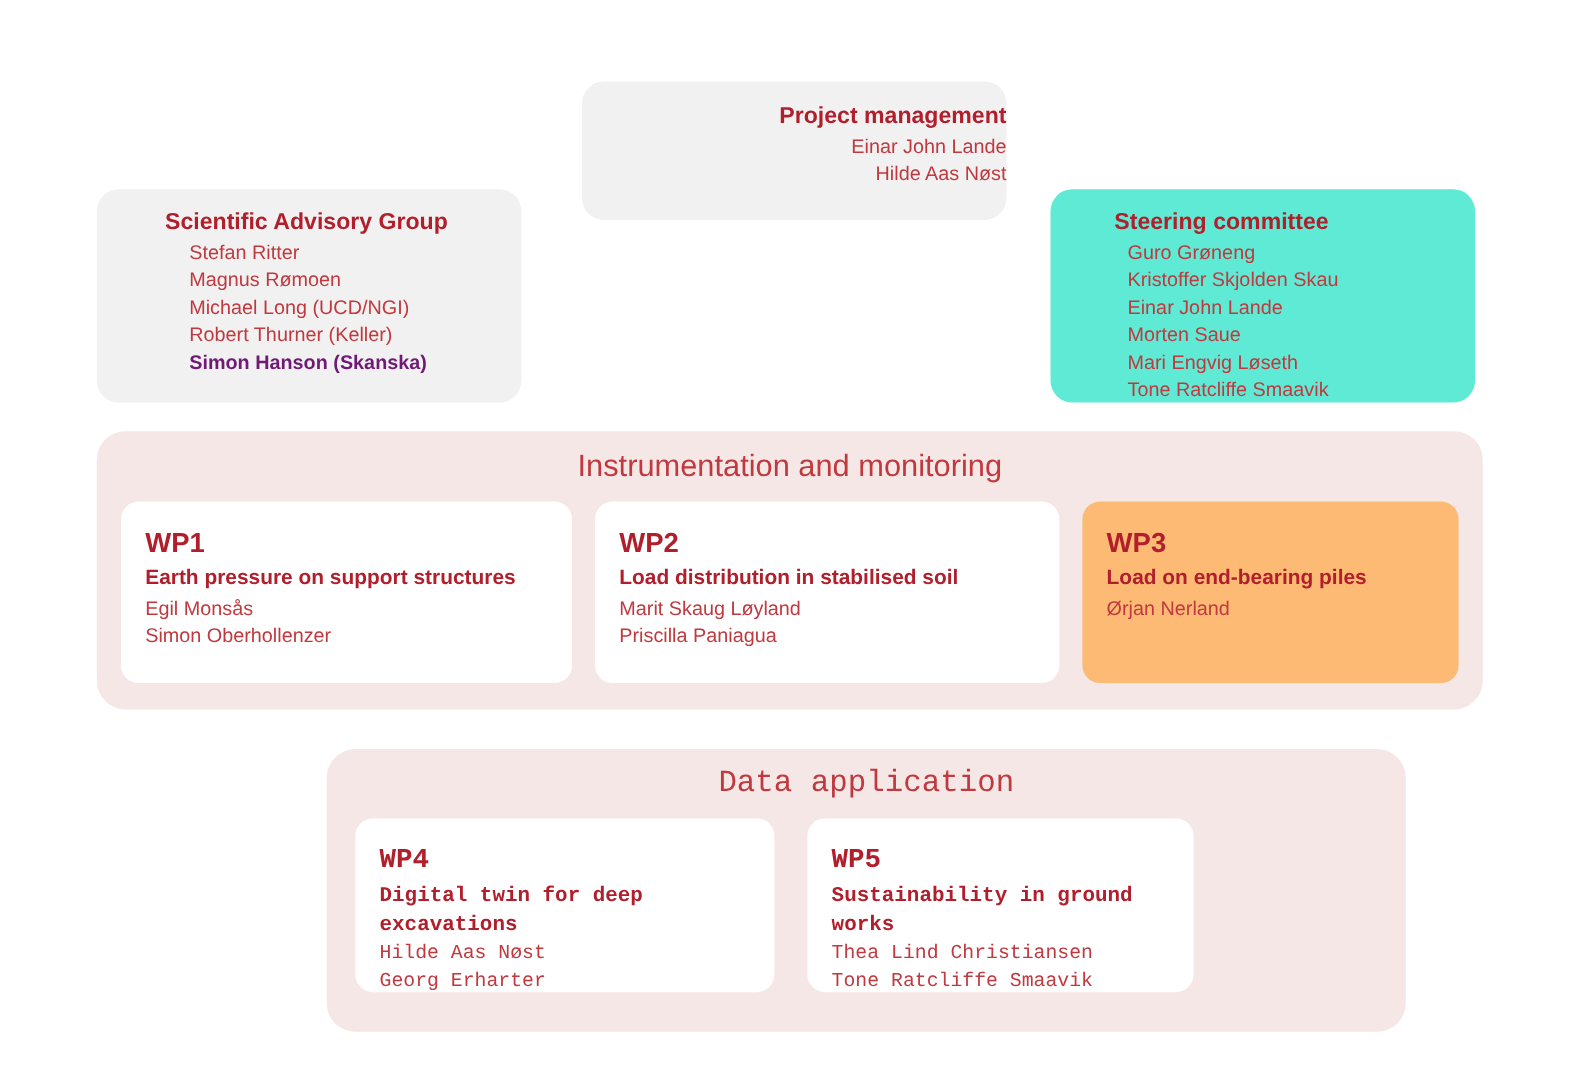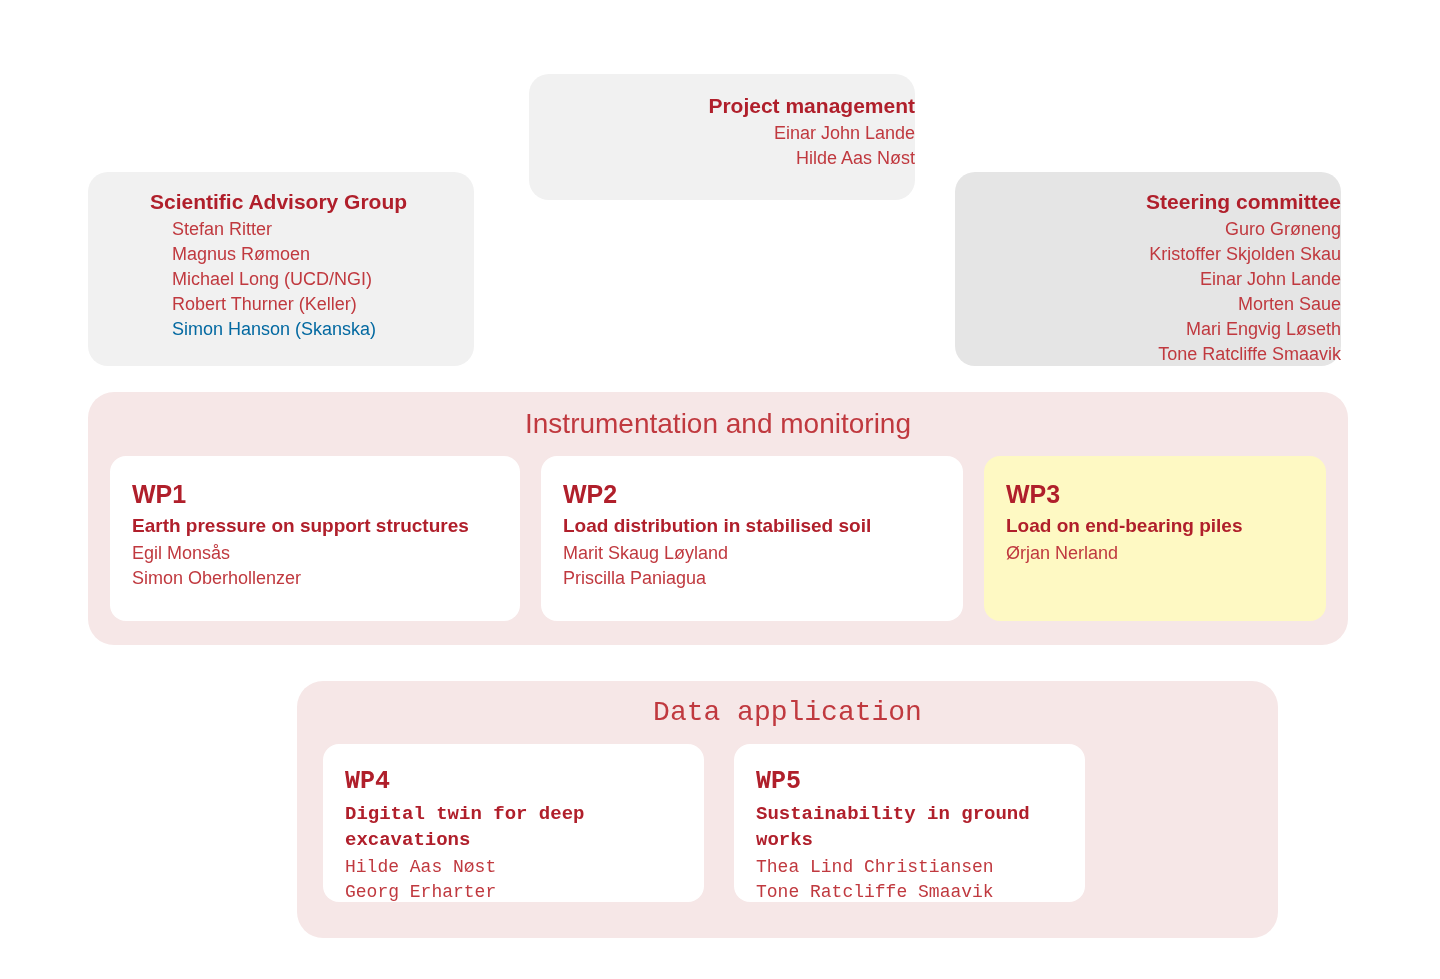--- a/index.html
+++ b/index.html
@@ -149,26 +149,26 @@
   </div>
 
   <div class="grey-card" id="card-advisory" style="background: rgb(241, 241, 241);">
     <div class="inner">
       <div class="card-title" style="color: rgb(176, 31, 43);">Scientific Advisory Group</div>
       <ul class="person-list">
         <li class="person" style="color: rgb(192, 57, 63);">Stefan Ritter</li>
         <li class="person" style="color: rgb(192, 57, 63);">Magnus Rømoen</li>
         <li class="person" style="color: rgb(192, 57, 63);">Michael Long (UCD/NGI)</li>
         <li class="person" style="color: rgb(192, 57, 63);">Robert Thurner (Keller)</li>
-        <li class="person" style="color: #0369a1;">Simon Hanson (Skanska)</li>
+        <li class="person" style="color: #701a75; font-weight: bold;">Simon Hanson (Skanska)</li>
       </ul>
     </div>
   </div>
 
-  <div class="grey-card" id="card-steering" style="background: #e5e5e5; text-align: right;">
+  <div class="grey-card" id="card-steering" style="background: #5eead4;">
     <div class="inner">
       <div class="card-title" style="color: rgb(176, 31, 43);">Steering committee</div>
       <ul class="person-list">
         <li class="person" style="color: rgb(192, 57, 63);">Guro Grøneng</li>
         <li class="person" style="color: rgb(192, 57, 63);">Kristoffer Skjolden Skau</li>
         <li class="person" style="color: rgb(192, 57, 63);">Einar John Lande</li>
         <li class="person" style="color: rgb(192, 57, 63);">Morten Saue</li>
         <li class="person" style="color: rgb(192, 57, 63);">Mari Engvig Løseth</li>
         <li class="person" style="color: rgb(192, 57, 63);">Tone Ratcliffe Smaavik</li>
       </ul>
@@ -190,21 +190,21 @@
 
     <div class="white-card" id="card-wp2" style="background: rgb(255, 255, 255);">
       <div class="wp-body">
         <div class="wp-code" style="color: rgb(176, 31, 43);">WP2</div>
         <div class="wp-topic" style="color: rgb(176, 31, 43);">Load distribution in stabilised soil</div>
         <div class="wp-person" style="color: rgb(192, 57, 63);">Marit Skaug Løyland</div>
         <div class="wp-person" style="color: rgb(192, 57, 63);">Priscilla Paniagua</div>
       </div>
     </div>
 
-    <div class="white-card" id="card-wp3" style="background: #fef9c3;">
+    <div class="white-card" id="card-wp3" style="background: #fdba74;">
       <div class="wp-body">
         <div class="wp-code" style="color: rgb(176, 31, 43);">WP3</div>
         <div class="wp-topic" style="color: rgb(176, 31, 43);">Load on end-bearing piles</div>
         <div class="wp-person" style="color: rgb(192, 57, 63);">Ørjan Nerland</div>
       </div>
     </div>
   </div>
 
   <div class="pink-group" id="group-data" style="background: rgb(246, 231, 231);">
 

